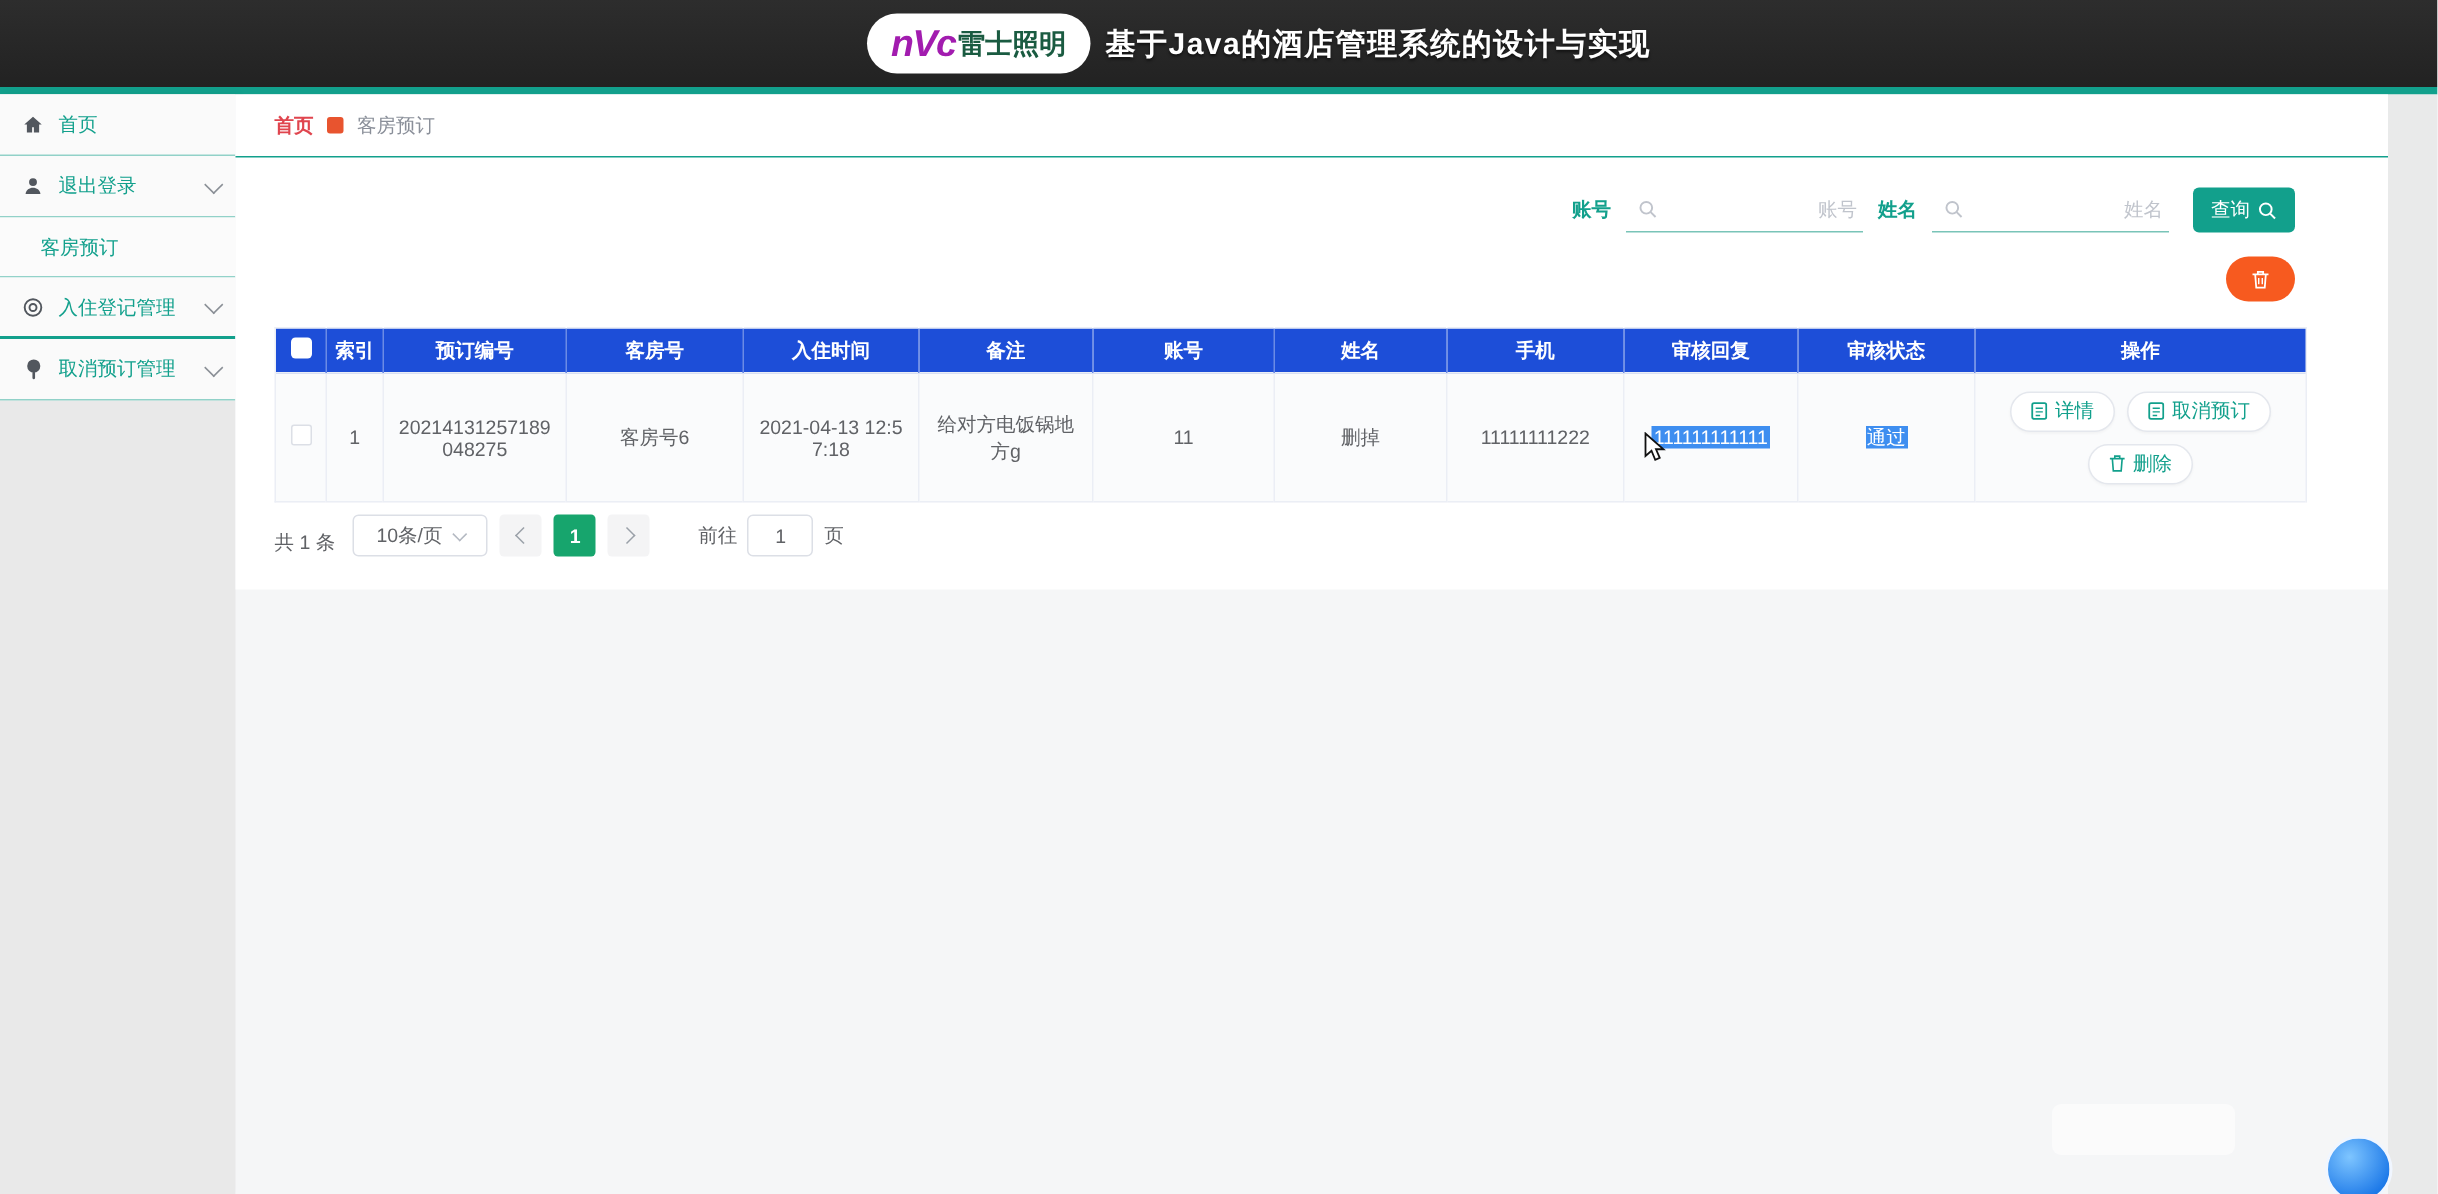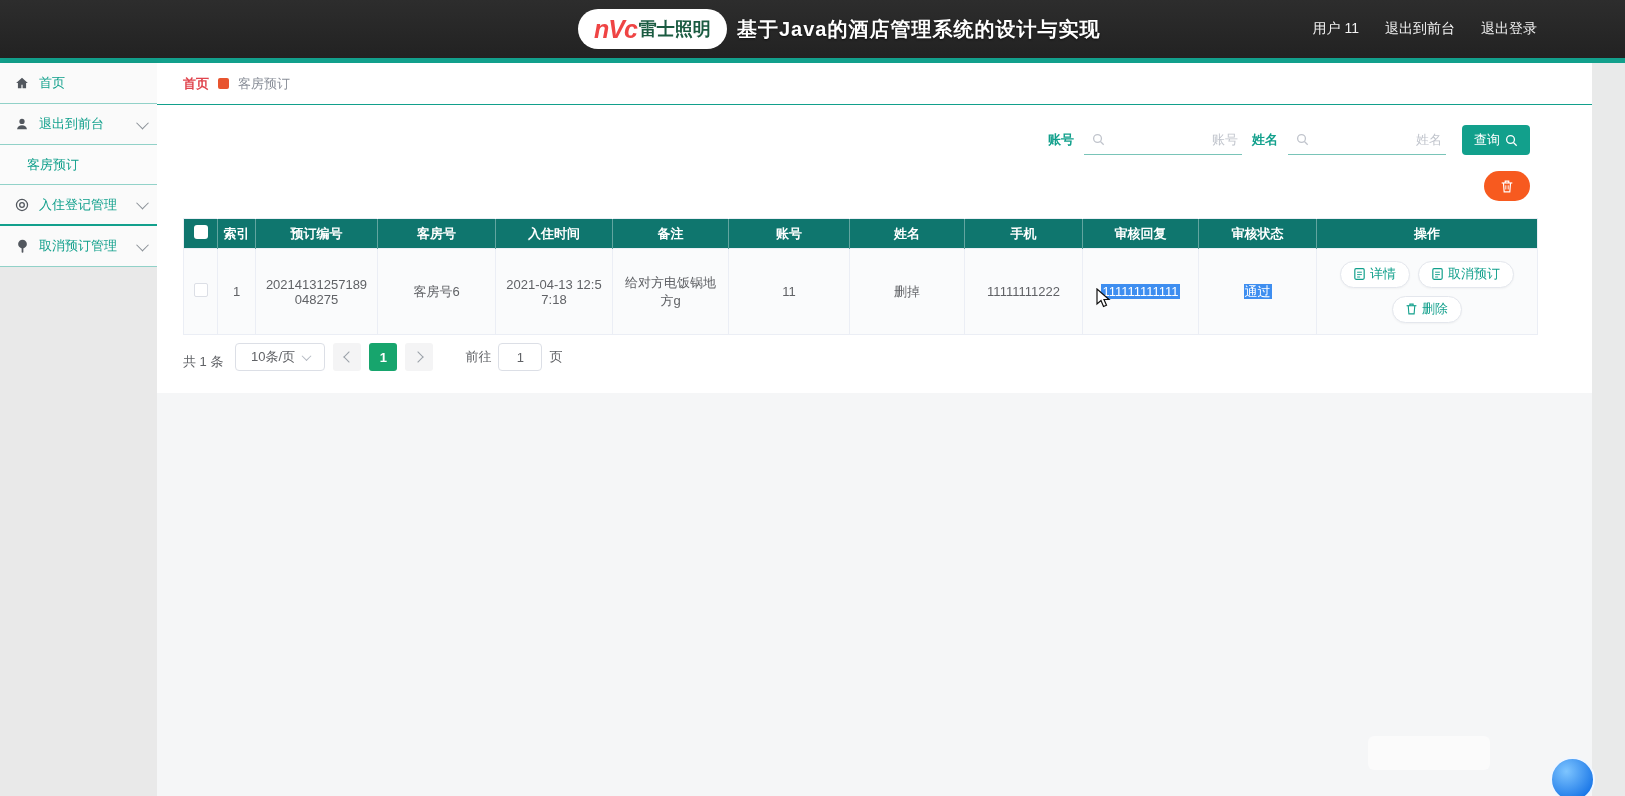--- a/index.html
+++ b/index.html
@@ -5,21 +5,21 @@
   * { margin:0; padding:0; box-sizing:border-box; }
   html,body { width:1625px; height:796px; overflow:hidden; }
   body { font-family:"Liberation Sans","DejaVu Sans",sans-serif; background:#f5f6f7; position:relative; }
 
   
   .topbar { position:absolute; left:0; top:0; width:1625px; height:58px;
             background:linear-gradient(180deg,#2d2d2d,#222); display:flex; align-items:center; }
   .logo-pill { position:absolute; left:578px; top:9px; height:40px; min-width:144px;
                background:#fff; border-radius:21px; display:flex; align-items:center;
                justify-content:center; padding:0 16px; gap:2px; }
-  .logo-brand { font-style:italic; font-weight:900; font-size:25px; color:#ef4444; letter-spacing:-1px; }
+  .logo-brand { font-style:italic; font-weight:900; font-size:25px; color:#a21caf; letter-spacing:-1px; }
   .logo-cn { font-weight:bold; font-size:18px; color:#1a5b41; }
   .app-title { position:absolute; left:737px; top:0; height:58px; display:flex; align-items:center;
                color:#fff; font-size:20px; font-weight:bold; letter-spacing:1px;
                text-shadow:0 1px 2px rgba(0,0,0,.6); }
   .topbar-right { position:absolute; right:88px; top:0; height:58px; display:flex; align-items:center; gap:26px; }
   .topbar-link { color:#f2f2f2; font-size:14px; cursor:pointer; white-space:nowrap; }
 
   .teal-strip { position:absolute; left:0; top:58px; width:1625px; height:5px; background:#12a08c; }
 
   
@@ -64,21 +64,21 @@
                gap:5px; cursor:pointer; padding:0 12px; }
 
   .tools-row { margin-top:16px; display:flex; justify-content:flex-end; padding-right:62px; height:30px; }
   .trash-btn { width:46px; height:30px; border:none; border-radius:15px; background:#f75a1f;
                display:flex; align-items:center; justify-content:center; cursor:pointer; }
 
   
   .grid-wrap { margin:17px 55px 0 26px; }
   table.grid { width:100%; border-collapse:collapse; table-layout:fixed;
                border:1px solid #ebeef5; }
-  .grid th { background:#0f766e; color:#fff; font-size:13px; font-weight:bold; height:30px;
+  .grid th { background:#1d4ed8; color:#fff; font-size:13px; font-weight:bold; height:30px;
              border-right:1px solid rgba(255,255,255,.35); text-align:center; padding:0 2px; }
   .grid th:last-child { border-right:none; }
   .grid td { background:#fafbfc; color:#606266; font-size:13px; height:86px; text-align:center;
              border-right:1px solid #ebeef5; border-top:1px solid #ebeef5; padding:0 8px; word-break:break-all; }
   .hdr-check { width:14px; height:14px; background:#fff; border-radius:3px; display:inline-block; cursor:pointer; }
   .row-check { width:14px; height:14px; background:#fff; border:1px solid #dcdfe6; border-radius:2px;
                display:inline-block; cursor:pointer; }
   .sel { background:#3e8ef0; color:#fff; padding:0 1px; }
   .ops { display:flex; flex-wrap:wrap; justify-content:center; gap:8px; }
   .op-btn { display:inline-flex; align-items:center; gap:5px; background:#fff; border:1px solid #e4e7ed;
@@ -113,25 +113,20 @@
 </style>
 </head>
 <body>
 
 <div class="topbar">
   <div class="logo-pill">
     <span class="logo-brand">nVc</span>
     <span class="logo-cn">雷士照明</span>
   </div>
   <div class="app-title">基于Java的酒店管理系统的设计与实现</div>
-  <div class="topbar-right">
-    <span class="topbar-link">用户 11</span>
-    <span class="topbar-link">退出到前台</span>
-    <span class="topbar-link">退出登录</span>
-  </div>
 </div>
 <div class="teal-strip"></div>
 <div class="right-strip"></div>
 
 <div class="sidebar">
   <div class="menu">
     <div class="menu-item">
       <span class="mi-icon">
         <svg width="14" height="14" viewBox="0 0 24 24">
             <path d="M12 3 2 12h3v9h6v-6h2v6h6v-9h3z" fill="#52575e"></path>
@@ -139,21 +134,21 @@
       </span>
       <span class="mi-label">首页</span>
     </div>
     <div class="menu-item">
       <span class="mi-icon">
         <svg width="14" height="14" viewBox="0 0 24 24">
             <circle cx="12" cy="7.5" r="4.5" fill="#52575e"></circle>
             <path d="M3.5 21c.6-4.5 4.2-7 8.5-7s7.9 2.5 8.5 7z" fill="#52575e"></path>
           </svg>
       </span>
-      <span class="mi-label">退出到前台</span>
+      <span class="mi-label">退出登录</span>
       <span class="chev down"></span>
     </div>
     <div class="submenu-item">
       <span class="mi-label">客房预订</span>
     </div>
     <div class="menu-item menu-end">
       <span class="mi-icon">
         <svg width="14" height="14" viewBox="0 0 24 24">
             <circle cx="12" cy="12" r="9.5" fill="none" stroke="#52575e" stroke-width="2.2"></circle>
             <circle cx="12" cy="12" r="4" fill="none" stroke="#52575e" stroke-width="2.2"></circle>

